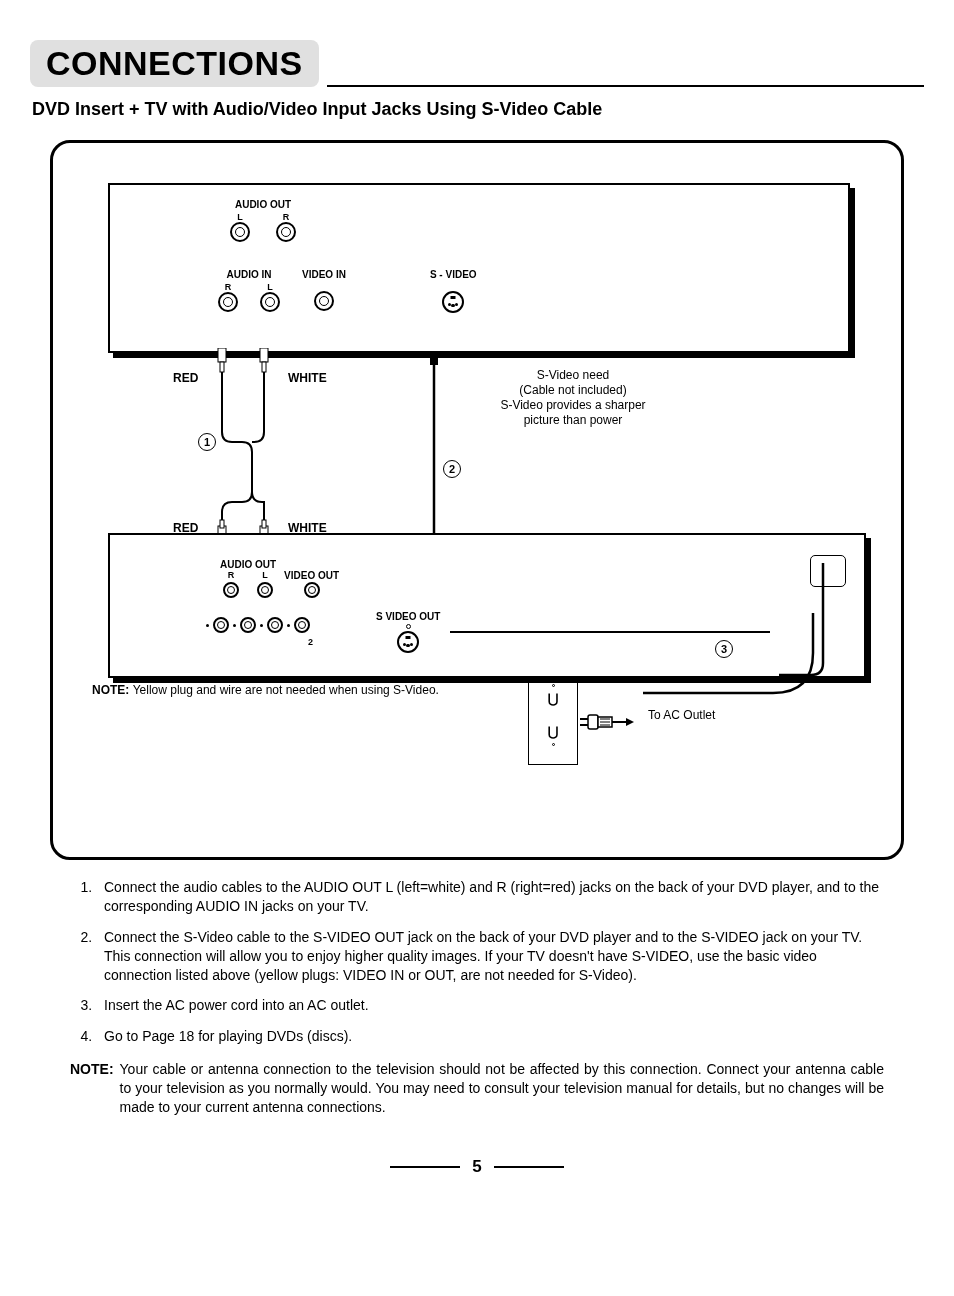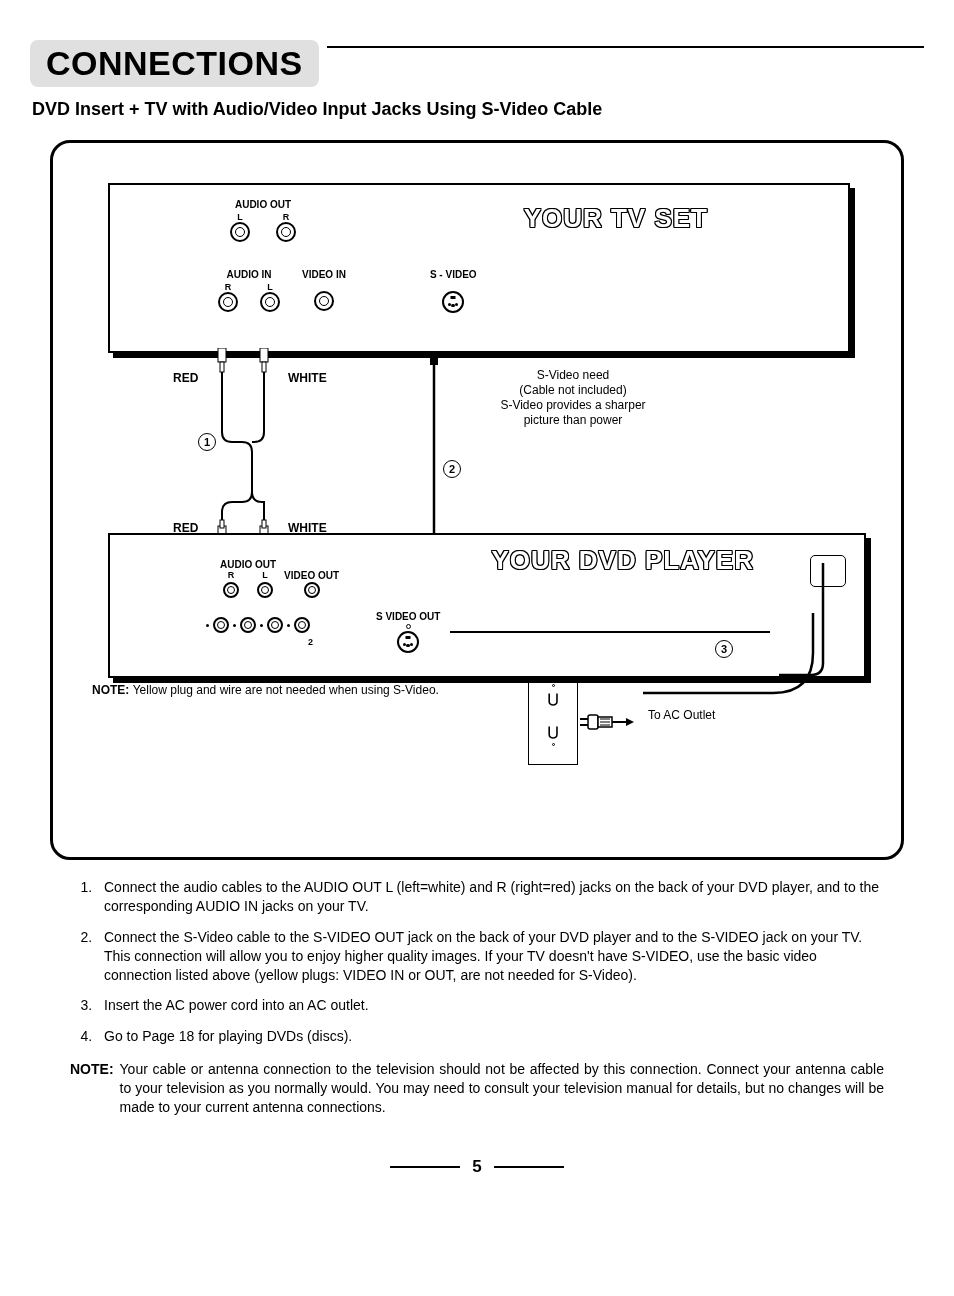--- a/index.html
+++ b/index.html
@@ -6,21 +6,21 @@
   body {
     margin: 0;
     padding: 40px 30px 30px 30px;
     font-family: Arial, Helvetica, sans-serif;
     width: 954px;
     color: #000;
     background: #fff;
   }
   .title-row {
     display: flex;
-    align-items: flex-start;
+    align-items: flex-end;
     margin-bottom: 12px;
   }
   .title-box {
     background: #e0e0e0;
     border-radius: 8px;
     padding: 4px 16px;
     font-size: 34px;
     font-weight: bold;
     letter-spacing: 0.5px;
     margin-right: 8px;
@@ -124,21 +124,20 @@
   <div class="title-box">CONNECTIONS</div>
   <div class="title-line"></div>
 </div>
 
 <div class="subtitle">DVD Insert + TV with Audio/Video Input Jacks Using S-Video Cable</div>
 
 <div class="diagram-frame">
 
   <div class="device-shadow tv-shadow"></div>
   <div class="device tv">
-    <div class="device-title">YOUR TV SET</div>
 
     <div class="abs" style="left:120px; top:14px; text-align:center;">
       <div class="port-label">AUDIO OUT</div>
       <div style="display:flex; gap:26px; justify-content:center; margin-top:2px;">
         <div style="text-align:center;">
           <div class="small-label">L</div>
           <div class="rca"></div>
         </div>
         <div style="text-align:center;">
           <div class="small-label">R</div>
@@ -215,21 +214,20 @@
 
   <div class="abs cable-note" style="left:415px; top:225px; width:210px;">
     <div>S-Video need</div>
     <div>(Cable not included)</div>
     <div>S-Video provides a sharper</div>
     <div>picture than power</div>
   </div>
 
   <div class="device-shadow dvd-shadow"></div>
   <div class="device dvd">
-    <div class="device-title">YOUR DVD PLAYER</div>
 
     <div class="abs" style="right:18px; top:20px; width:36px; height:32px; border:1.5px solid #000; border-radius:5px;"></div>
 
     <div class="abs" style="left:110px; top:24px; display:flex; align-items:flex-end; gap:8px;">
       <div style="text-align:center;">
         <div class="port-label">AUDIO  OUT</div>
         <div style="display:flex; gap:18px; justify-content:center;">
           <div style="text-align:center;">
             <div class="small-label">R</div>
             <div class="rca small"></div>

